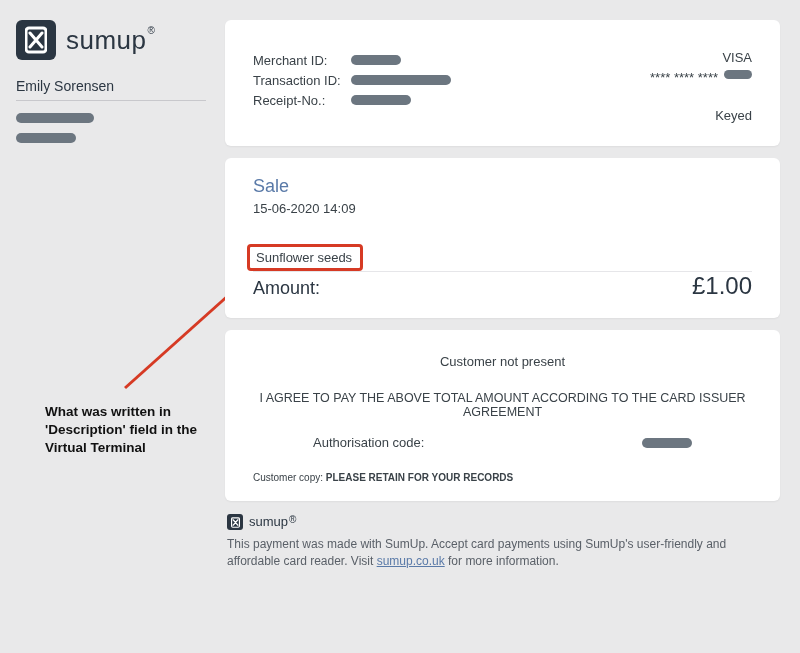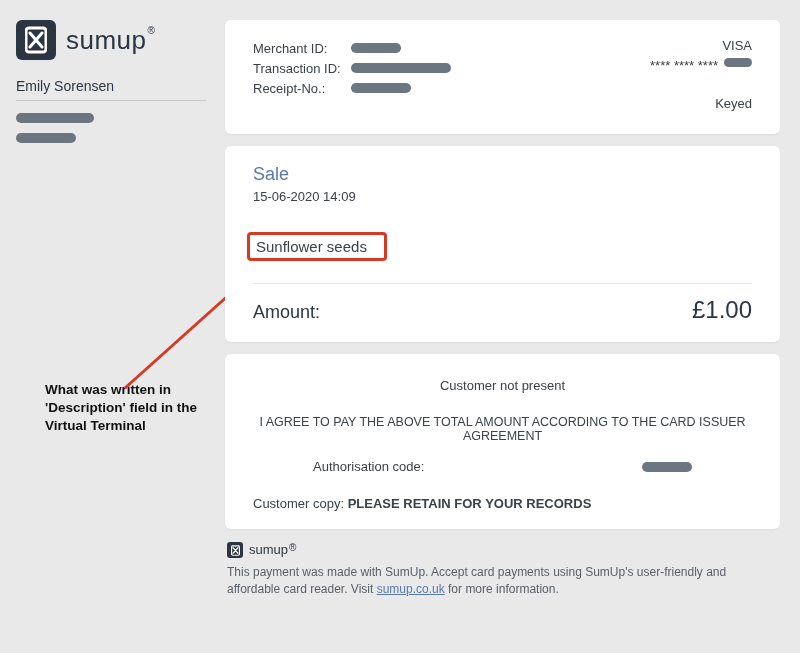--- a/index.html
+++ b/index.html
@@ -33,63 +33,63 @@
   .redact { background: #6c7680; border-radius: 5px; height: 10px; display: inline-block; }
 
   
   .main { position: absolute; left: 225px; top: 20px; width: 555px; }
   .card {
     background: #fff; border-radius: 6px;
     box-shadow: 0 1px 2px rgba(0,0,0,.05);
     padding: 18px 28px; margin-bottom: 12px;
     font-size: 13px; color: #3a4248;
   }
-  .info-grid { display: flex; justify-content: space-between; }
+  .info-grid { display: flex; justify-content: space-between; margin-top: 12px; }
   .info-left .row { display: flex; align-items: center; height: 20px; }
   .info-left .lbl { width: 98px; }
   .info-right { text-align: right; }
   .info-right .row { height: 20px; display: flex; justify-content: flex-end; align-items: flex-start; gap: 6px; }
 
   .sale-title { color: #5a7aa8; font-size: 18px; font-weight: 500; margin-bottom: 4px; }
   .sale-date { font-size: 13px; color: #3a4248; margin-bottom: 28px; }
 
   .desc-box {
     border: 3px solid #d63a24; border-radius: 4px;
-    display: inline-block; padding: 3px 17px 3px 6px;
-    font-size: 15px; color: #3a4248; margin-left: -6px;
+    display: inline-block; padding: 3px 8px 3px 6px;
+    font-size: 13px; color: #3a4248; margin-left: -6px;
   }
   .amount-row {
     display: flex; justify-content: space-between; align-items: baseline;
-    border-top: 1px solid #e6e6e9; margin-top: 22px; padding-top: 12px;
+    border-top: 1px solid #e6e6e9; margin-top: 0; 
   }
   .amount-lbl { font-size: 18px; font-weight: 500; color: #2b3642; }
   .amount-val { font-size: 24px; font-weight: 500; color: #2b3642; }
 
   .agree-card { text-align: center; }
   .cnp { margin-bottom: 22px; margin-top: 6px; }
   .agree { font-size: 12.5px; margin-bottom: 16px; }
   .auth-row { display: flex; justify-content: space-between; align-items: center; padding: 0 60px; margin-bottom: 22px; }
   .auth-row .lbl { font-size: 13px; }
-  .retain { text-align: left; font-size: 13px; font-weight: 600; }
+  .retain { text-align: left; font-size: 10px; font-weight: 600; }
   .retain .pre { font-weight: 400; }
 
   
   .footer { padding: 0 2px; font-size: 12px; color: #5a6068; line-height: 1.45; }
   .footer-logo { display: flex; align-items: center; gap: 6px; margin-bottom: 4px; }
   .footer-logo .mini {
     width: 16px; height: 16px; background: #2b3642; border-radius: 3px;
     display: flex; align-items: center; justify-content: center;
   }
   .footer-logo .mini svg { width: 9px; height: 11px; fill: #fff; }
   .footer-logo .word { font-size: 13px; color: #2b3642; font-weight: 500; }
   .footer a { color: #5a7aa8; }
 
   
   .annot {
-    position: absolute; left: 45px; top: 381px; width: 160px;
+    position: absolute; left: 45px; top: 403px; width: 160px;
     font-size: 13.5px; font-weight: 700; color: #111; line-height: 1.35;
   }
   .arrow { position: absolute; left: 105px; top: 258px; pointer-events: none; }
 </style>
 </head>
 <body>
 
 <div class="page">
 
   <aside class="sidebar">

